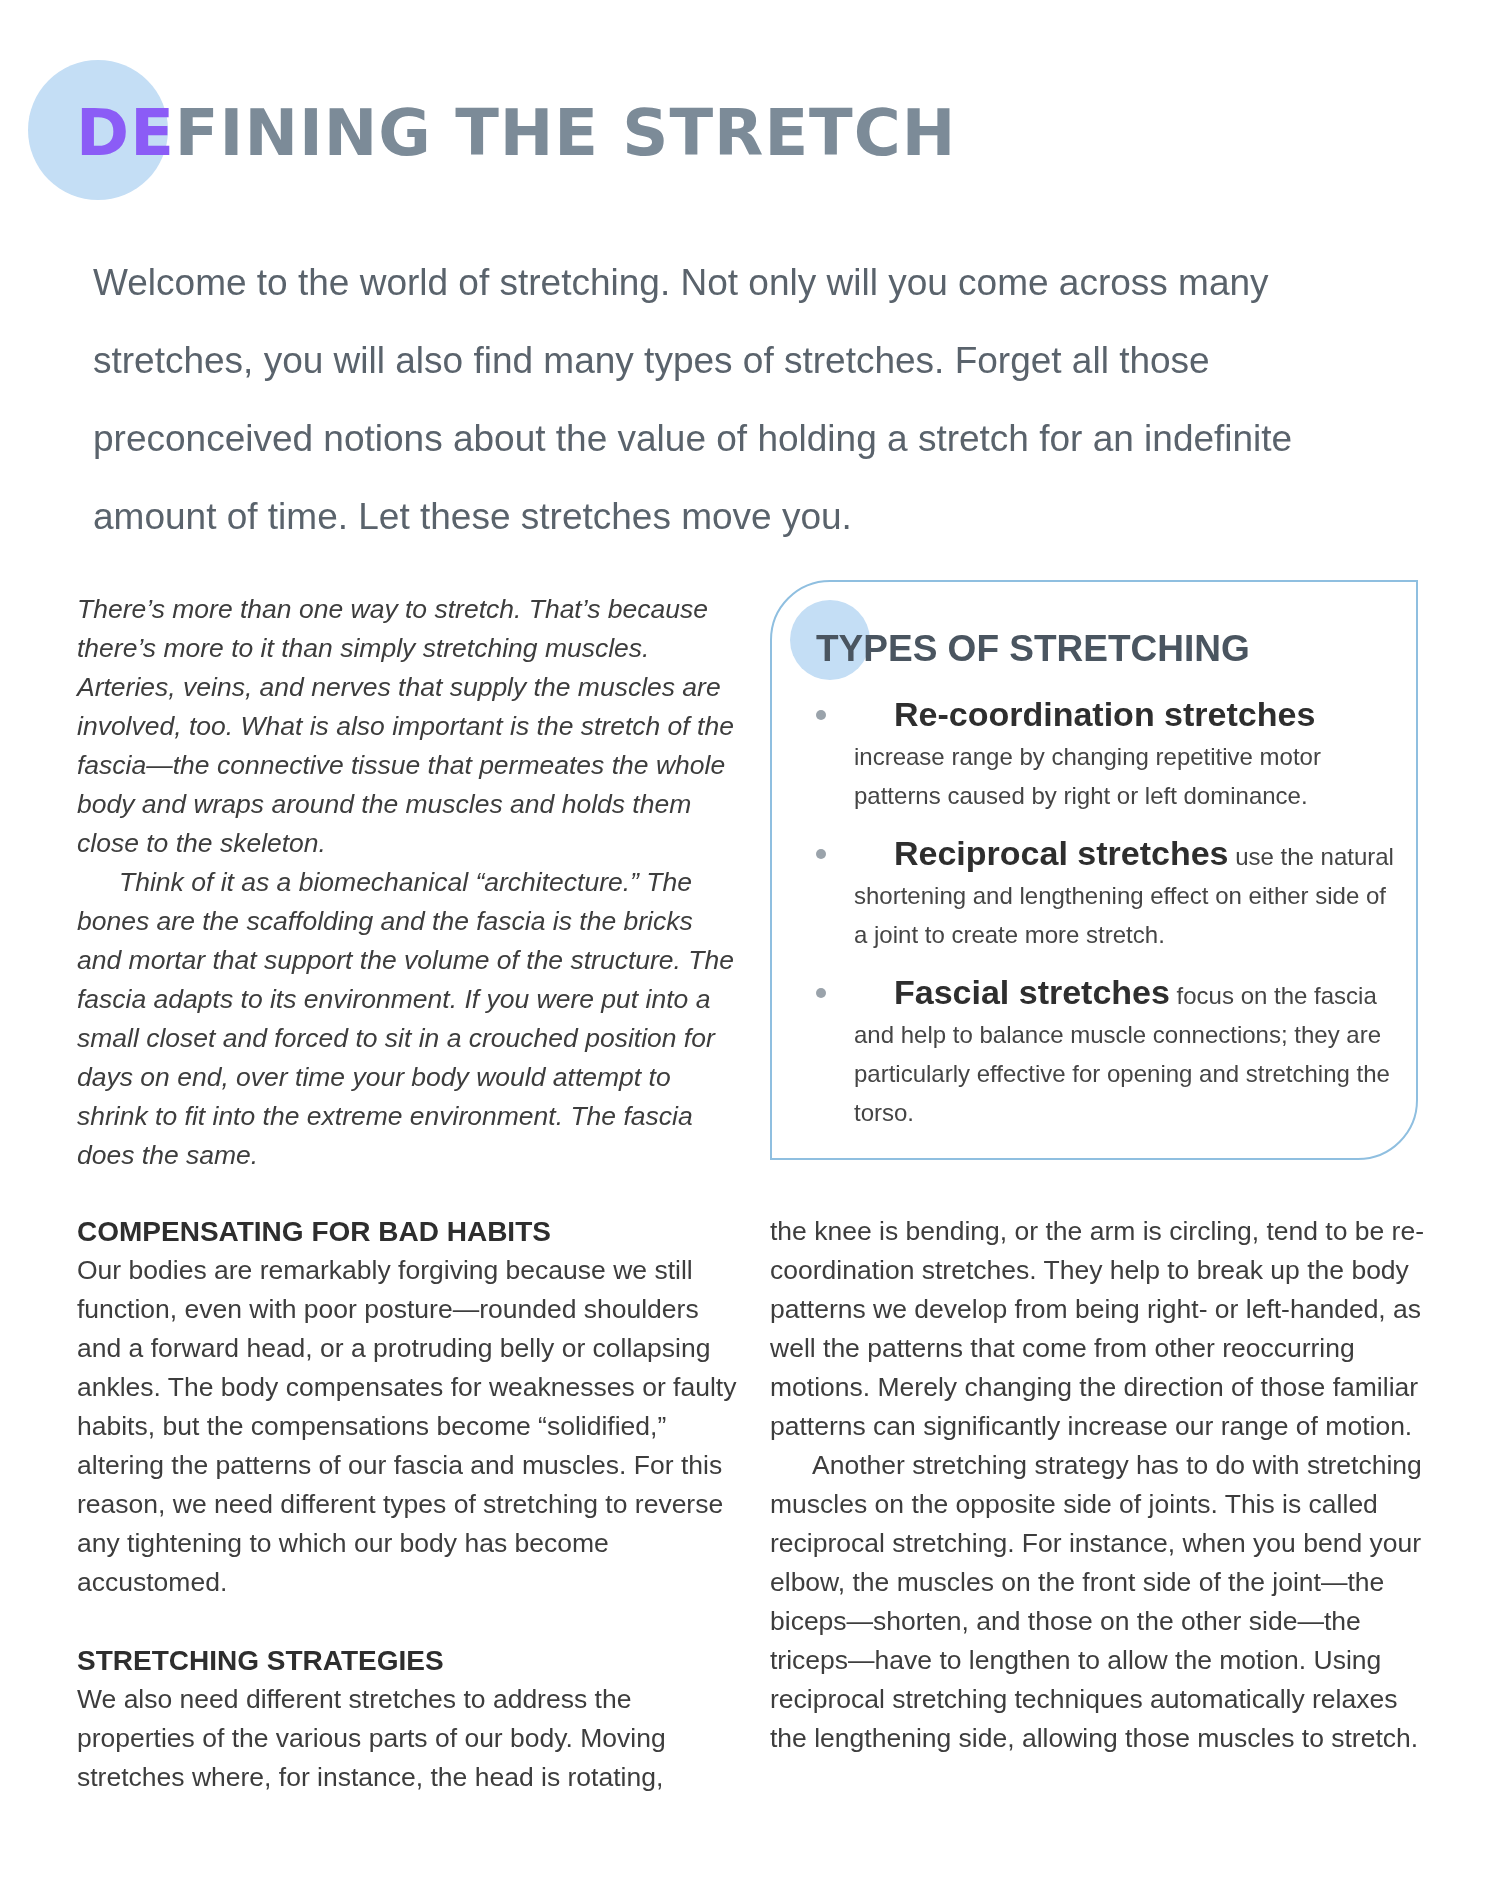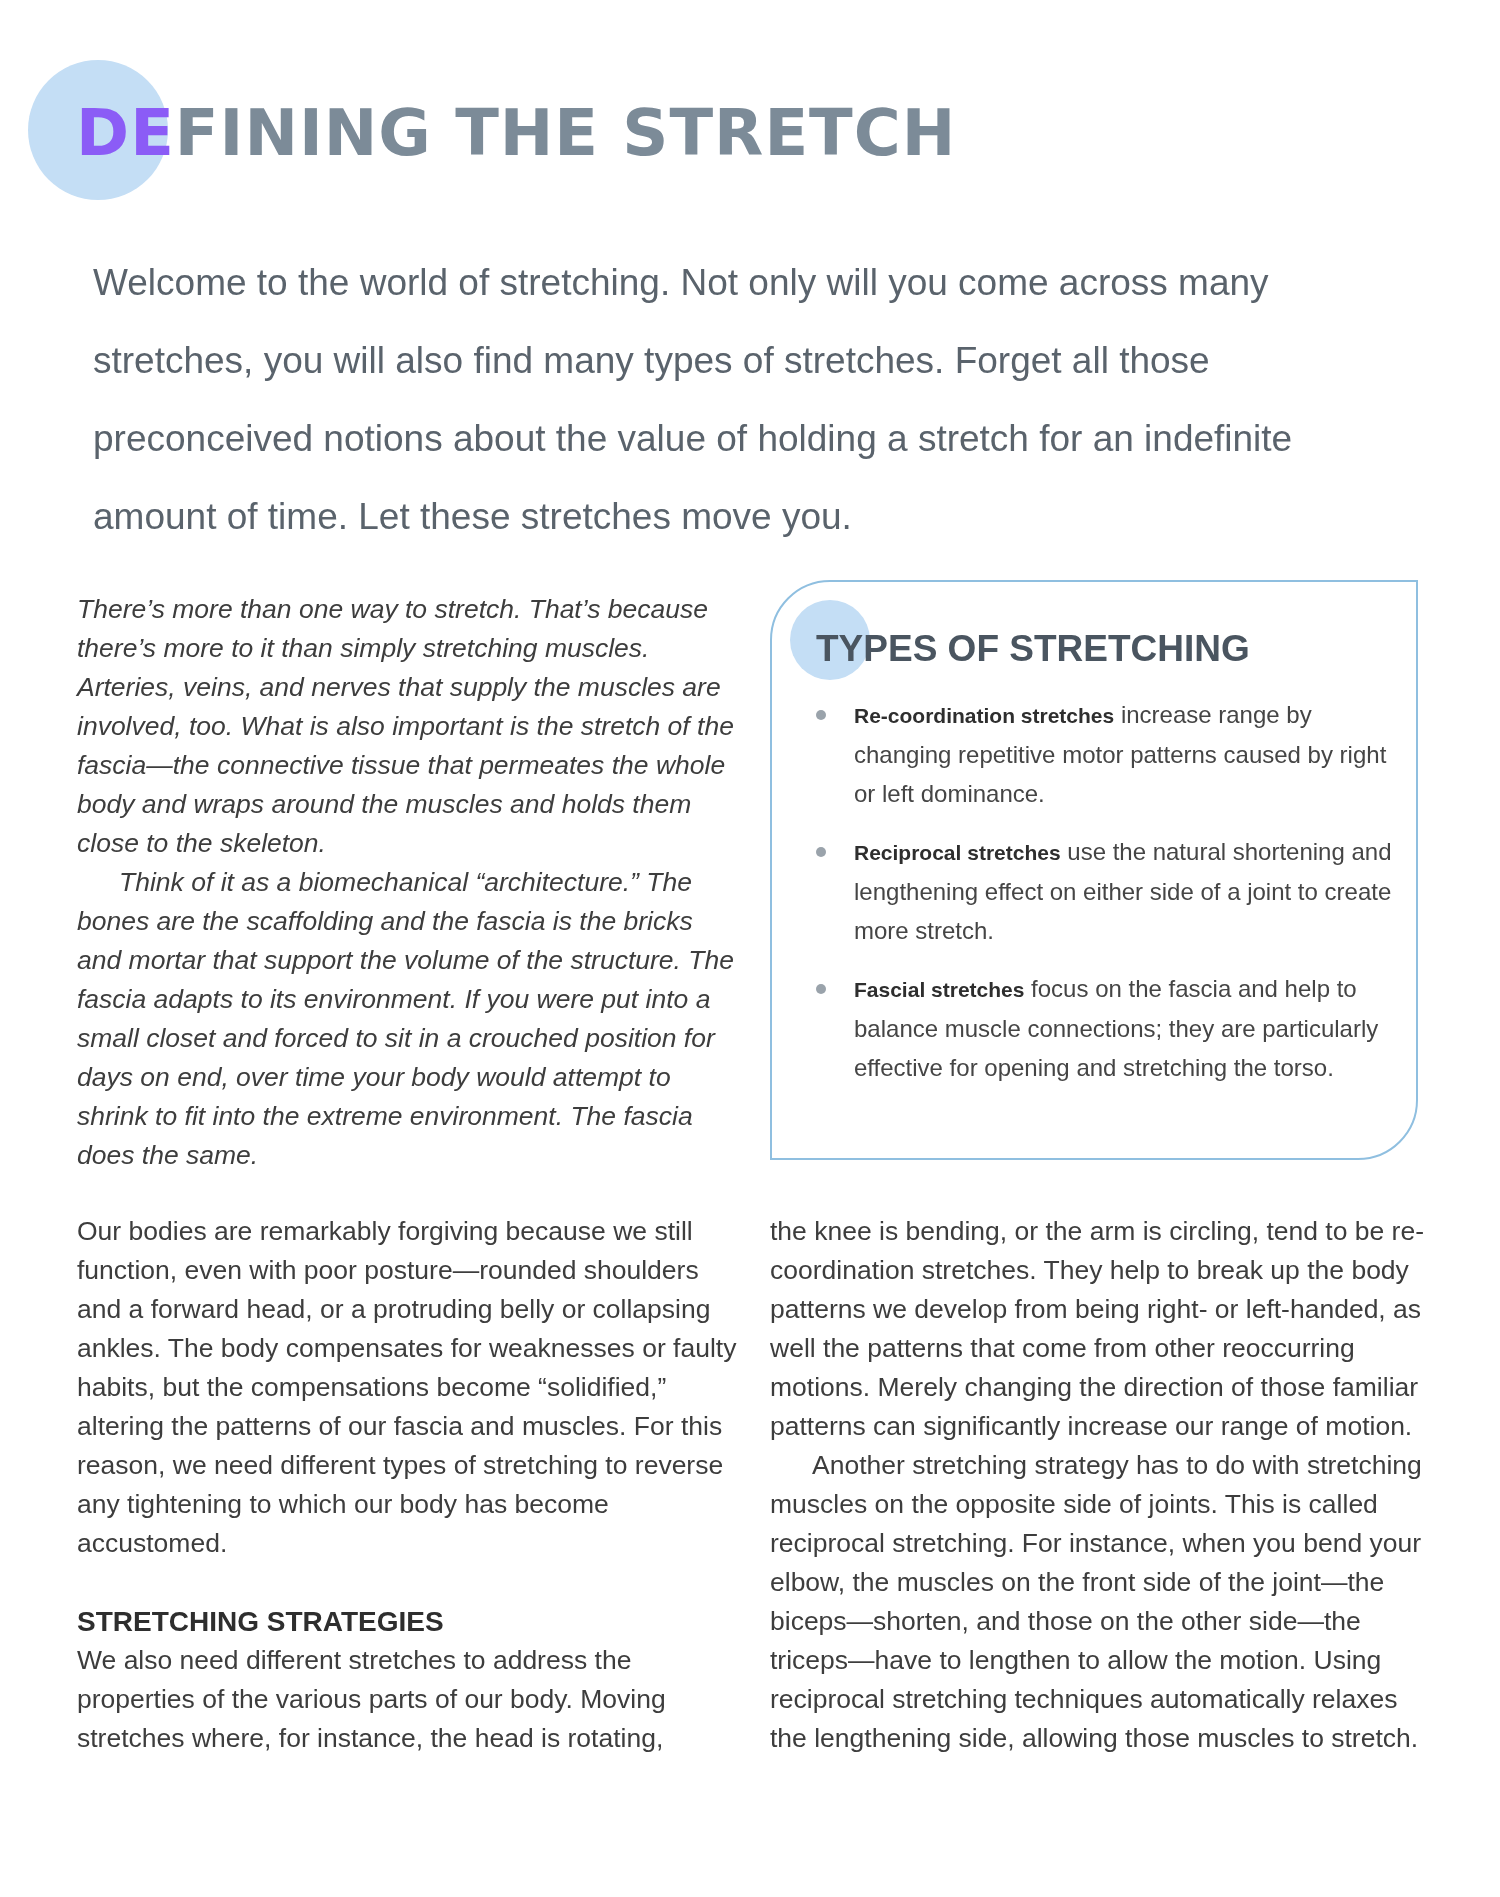--- a/index.html
+++ b/index.html
@@ -24,21 +24,21 @@
          border:2px solid #8fbfe0; border-top-left-radius:60px; border-bottom-right-radius:60px;
          box-sizing:border-box; background:#fff; }
   .box-circle { position:absolute; left:790px; top:600px; width:80px; height:80px; border-radius:50%;
                 background:#c4def5; }
   .box-title { position:absolute; left:816px; top:628px; margin:0; font-size:37px; font-weight:bold;
                color:#4a5560; white-space:nowrap; }
   .box-list { position:absolute; left:816px; top:695px; width:580px; margin:0; padding:0; list-style:none;
               font-size:24px; line-height:39px; color:#454545; }
   .box-list li { position:relative; padding-left:38px; margin-bottom:19px; }
   .bullet { position:absolute; left:0; top:15px; width:10px; height:10px; border-radius:50%; background:#9aa3ab; }
-  .box-list b { color:#2e2e2e; font-size:21px; }
+  .box-list b { color:#2e2e2e; font-size:34px;margin-left:40px; }
 </style>
 </head>
 <body>
 
 <div class="title-circle"></div>
 <h1 class="title"><span class="dark">DE</span><span>FINING THE STRETCH</span></h1>
 
 <p class="intro">Welcome to the world of stretching. Not only will you come across many stretches, you will also find many types of stretches. Forget all those preconceived notions about the value of holding a stretch for an indefinite amount of time. Let these stretches move you.</p>
 
 <div class="col col-left-top">
@@ -58,20 +58,21 @@
     <span class="bullet"></span>
     <b>Reciprocal stretches</b><span> use the natural shortening and lengthening effect on either side of a joint to create more stretch.</span>
   </li>
   <li>
     <span class="bullet"></span>
     <b>Fascial stretches</b><span> focus on the fascia and help to balance muscle connections; they are particularly effective for opening and stretching the torso.</span>
   </li>
 </ul>
 
 <div class="col col-left-bottom">
+  <h3 class="section">COMPENSATING FOR BAD HABITS</h3>
   <p>Our bodies are remarkably forgiving because we still function, even with poor posture—rounded shoulders and a forward head, or a protruding belly or collapsing ankles. The body compensates for weaknesses or faulty habits, but the compensations become “solidified,” altering the patterns of our fascia and muscles. For this reason, we need different types of stretching to reverse any tightening to which our body has become accustomed.</p>
   <div class="spacer"></div>
   <h3 class="section">STRETCHING STRATEGIES</h3>
   <p>We also need different stretches to address the properties of the various parts of our body. Moving stretches where, for instance, the head is rotating,</p>
 </div>
 
 <div class="col col-right-bottom">
   <p>the knee is bending, or the arm is circling, tend to be re-coordination stretches. They help to break up the body patterns we develop from being right- or left-handed, as well the patterns that come from other reoccurring motions. Merely changing the direction of those familiar patterns can significantly increase our range of motion.</p>
   <p class="indent">Another stretching strategy has to do with stretching muscles on the opposite side of joints. This is called reciprocal stretching. For instance, when you bend your elbow, the muscles on the front side of the joint—the biceps—shorten, and those on the other side—the triceps—have to lengthen to allow the motion. Using reciprocal stretching techniques automatically relaxes the lengthening side, allowing those muscles to stretch.</p>
 </div>

